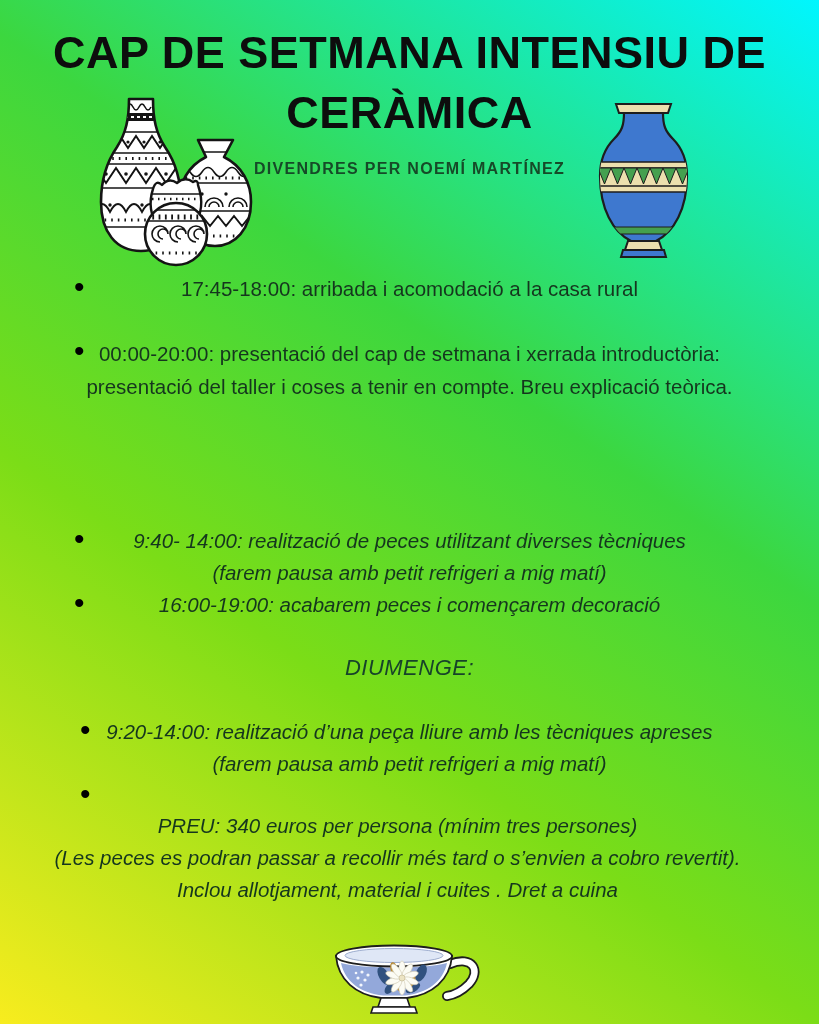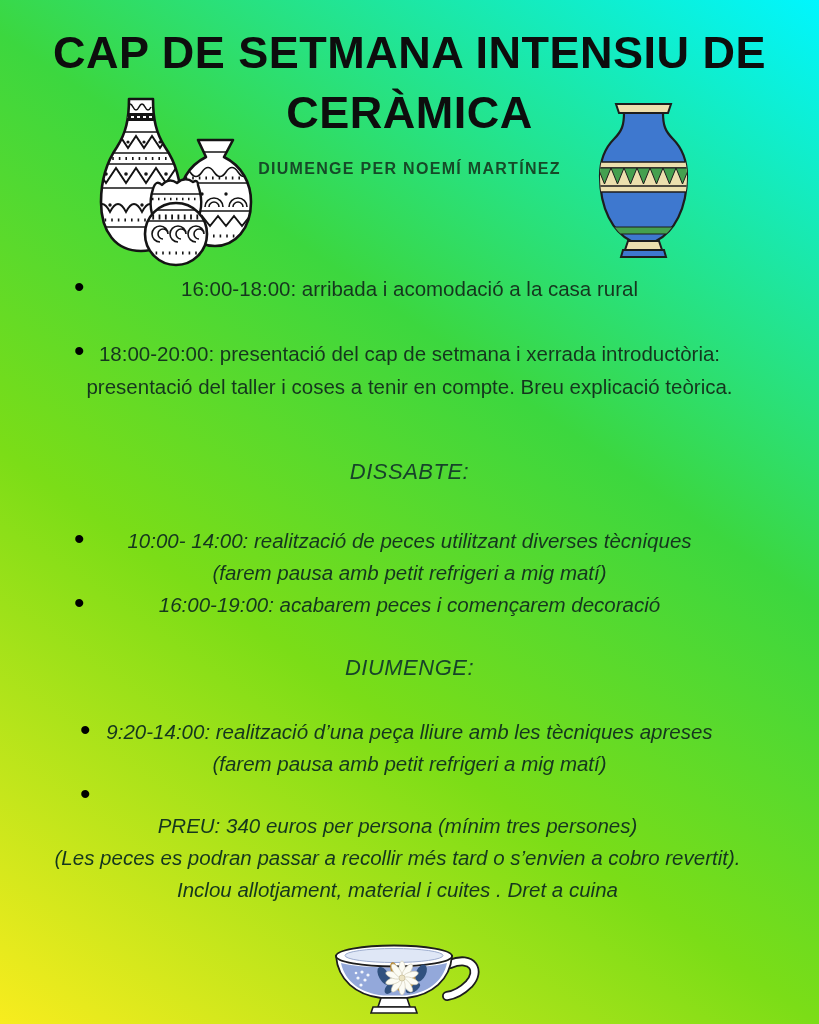--- a/index.html
+++ b/index.html
@@ -131,33 +131,32 @@
           <path d="M66,66 L79,66 L72.5,82 Z"></path>
         <path d="M79,66 L92,66 L85.5,82 Z"></path>
       </g>
       <rect x="0" y="125" width="93" height="7" fill="#44a04f"></rect>
       <path d="M0,125 H93 M0,132 H93" stroke="#1d1d1d" stroke-width="1.2" fill="none"></path>
     </g>
     <path d="M31,139 L62,139 L65,148 L28,148 Z" fill="#ecdfae" stroke="#1d1d1d" stroke-width="2"></path>
     <path d="M26,148 L67,148 L69,155 L24,155 Z" fill="#3e78cf" stroke="#1d1d1d" stroke-width="2"></path>
   </svg>
 
-  <div class="abs subtitle">DIUMENGE PER NOEMÍ MARTÍNEZ</div>
+  <div class="abs subtitle">DIVENDRES PER NOEMÍ MARTÍNEZ</div>
 
 
   <span class="bullet" style="left:74px;top:272px">•</span>
-  <div class="abs line" style="top:274px">16:00-18:00: arribada i acomodació a la casa rural</div>
+  <div class="abs line" style="top:274px">17:45-18:00: arribada i acomodació a la casa rural</div>
 
   <span class="bullet" style="left:74px;top:336px">•</span>
-  <div class="abs wrapblk" style="top:337px">18:00-20:00: presentació del cap de setmana i xerrada introductòria: presentació del taller i coses a tenir en compte. Breu explicació teòrica.</div>
-
-  <div class="abs sec it" style="top:459px">DISSABTE:</div>
+  <div class="abs wrapblk" style="top:337px">00:00-20:00: presentació del cap de setmana i xerrada introductòria: presentació del taller i coses a tenir en compte. Breu explicació teòrica.</div>
+
 
   <span class="bullet" style="left:74px;top:524px">•</span>
-  <div class="abs line it" style="top:526px">10:00- 14:00: realització de peces utilitzant diverses tècniques</div>
+  <div class="abs line it" style="top:526px">9:40- 14:00: realització de peces utilitzant diverses tècniques</div>
   <div class="abs line it" style="top:558px">(farem pausa amb petit refrigeri  a mig matí)</div>
   <span class="bullet" style="left:74px;top:588px">•</span>
   <div class="abs line it" style="top:590px">16:00-19:00: acabarem peces i començarem decoració</div>
 
   <div class="abs sec it" style="top:655px">DIUMENGE:</div>
 
   <span class="bullet" style="left:80px;top:715px">•</span>
   <div class="abs line it" style="top:717px">9:20-14:00: realització d’una peça lliure amb les tècniques apreses</div>
   <div class="abs line it" style="top:749px">(farem pausa amb petit refrigeri a mig matí)</div>
 

